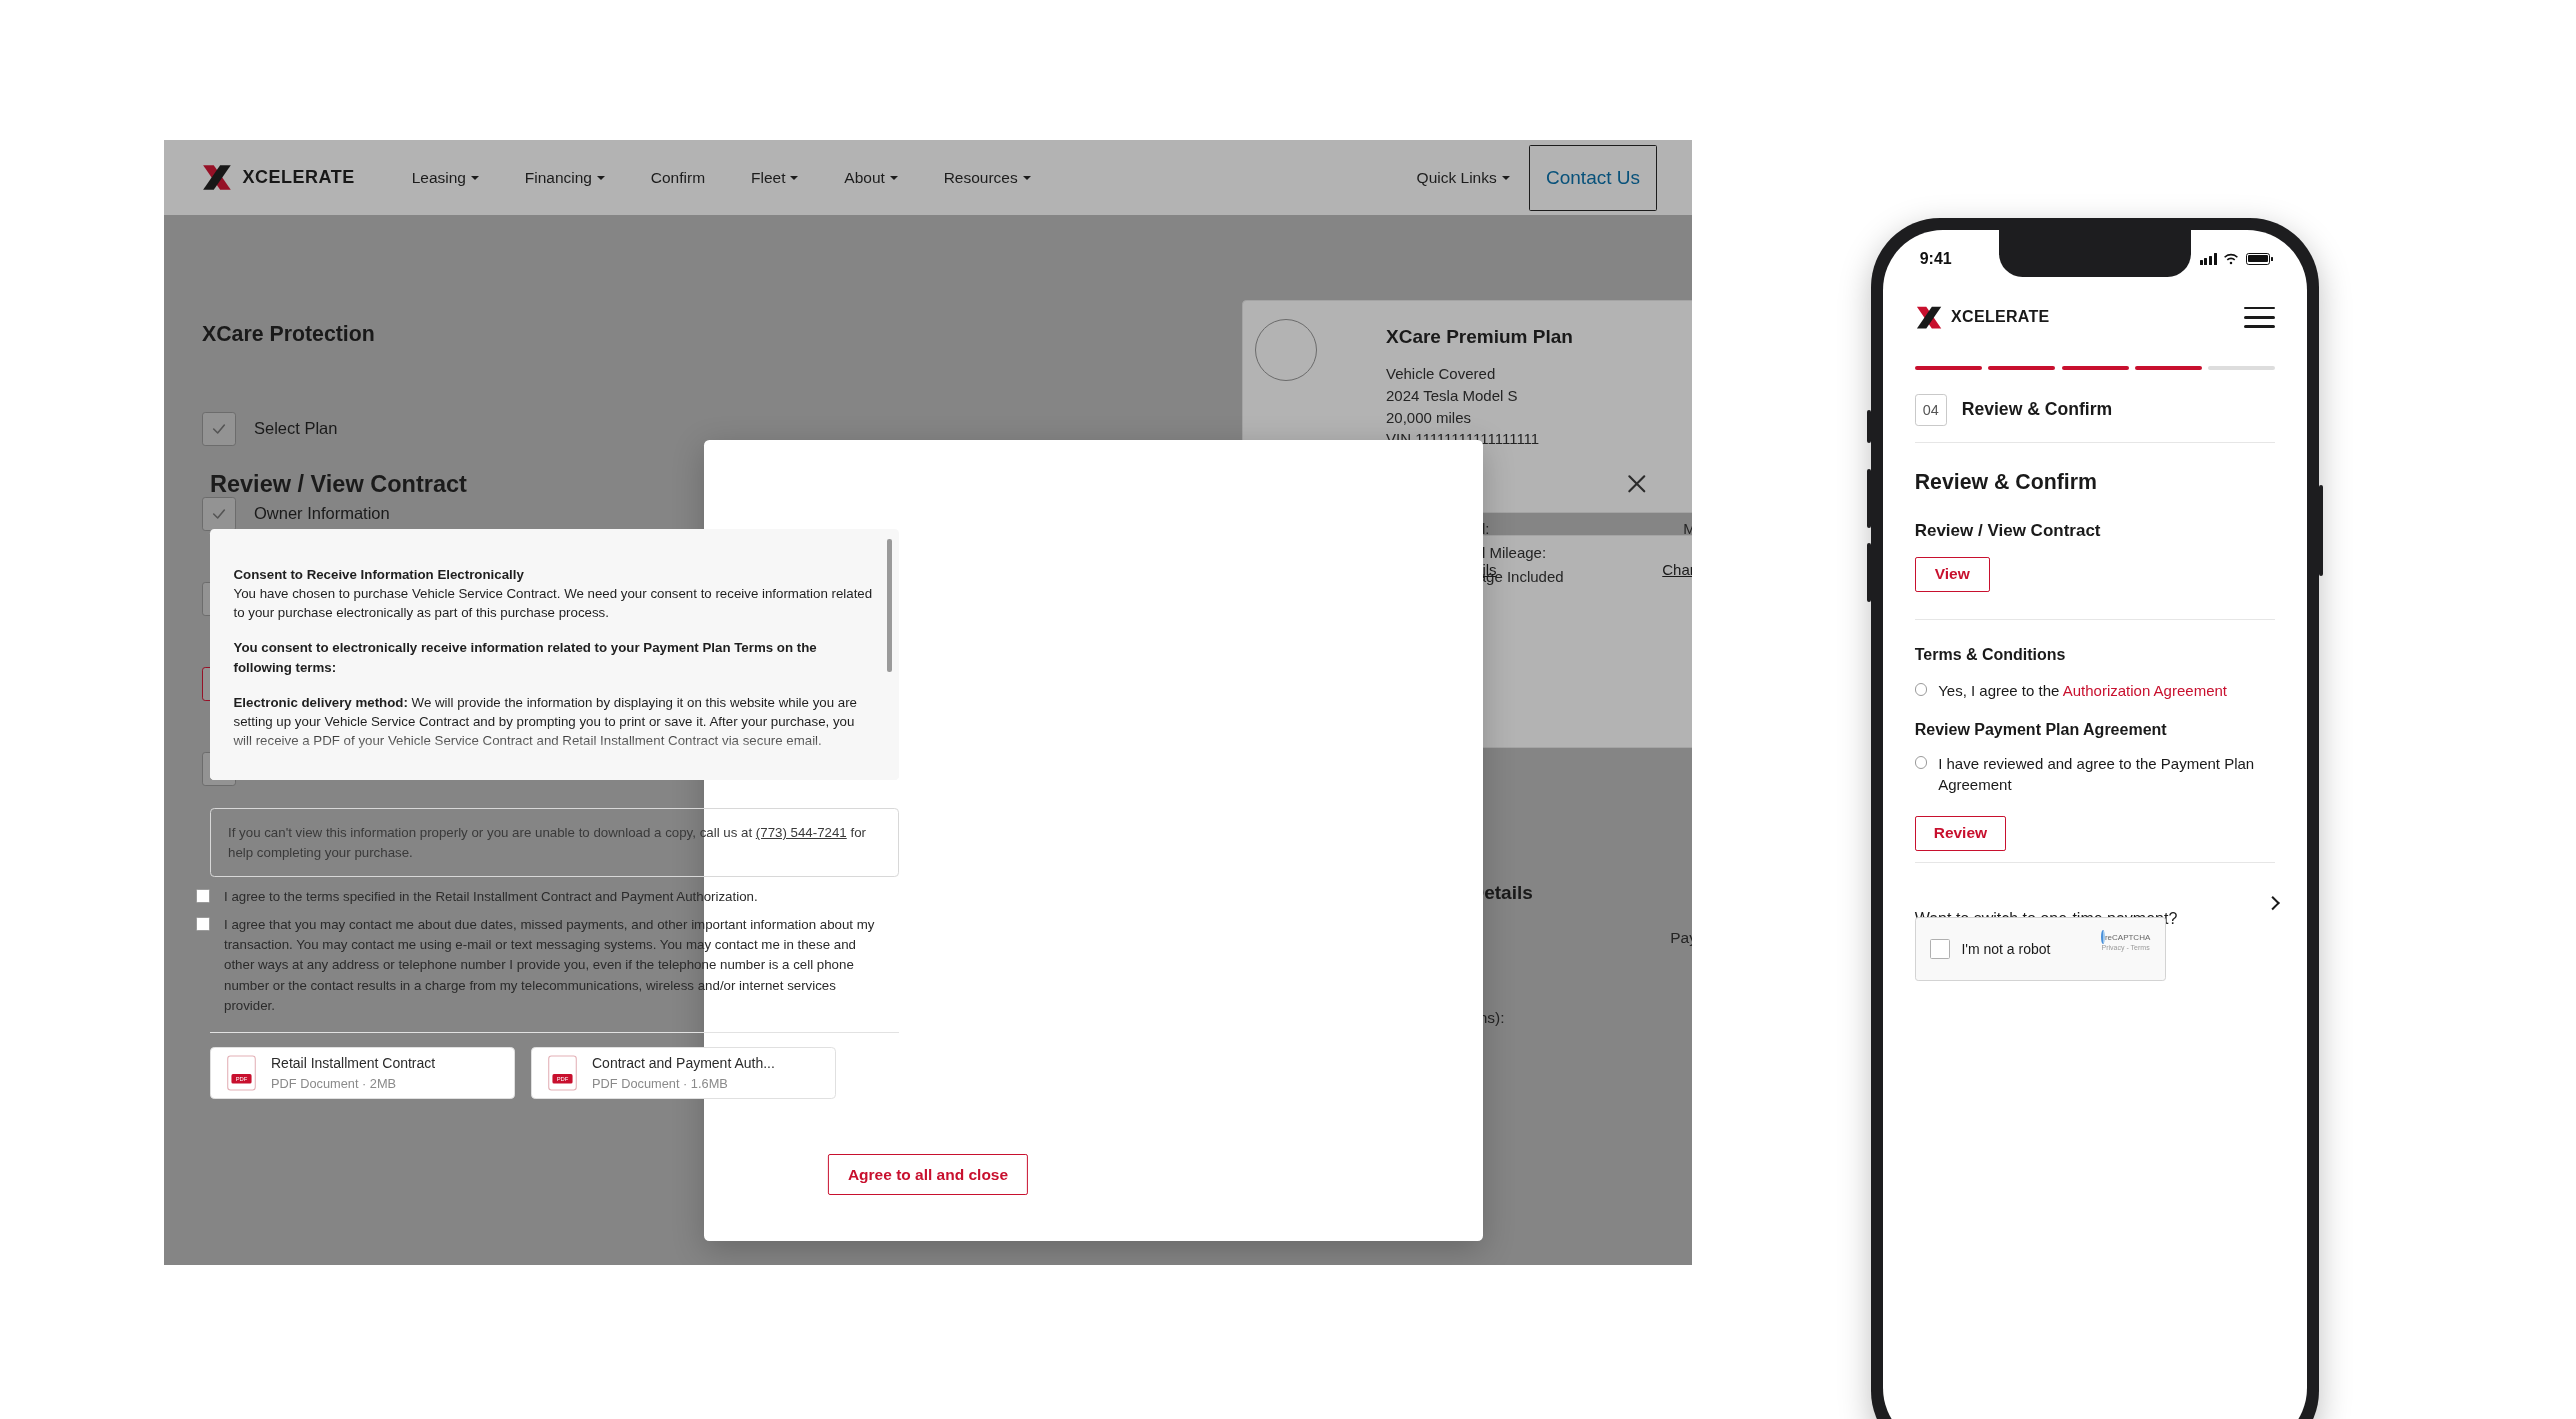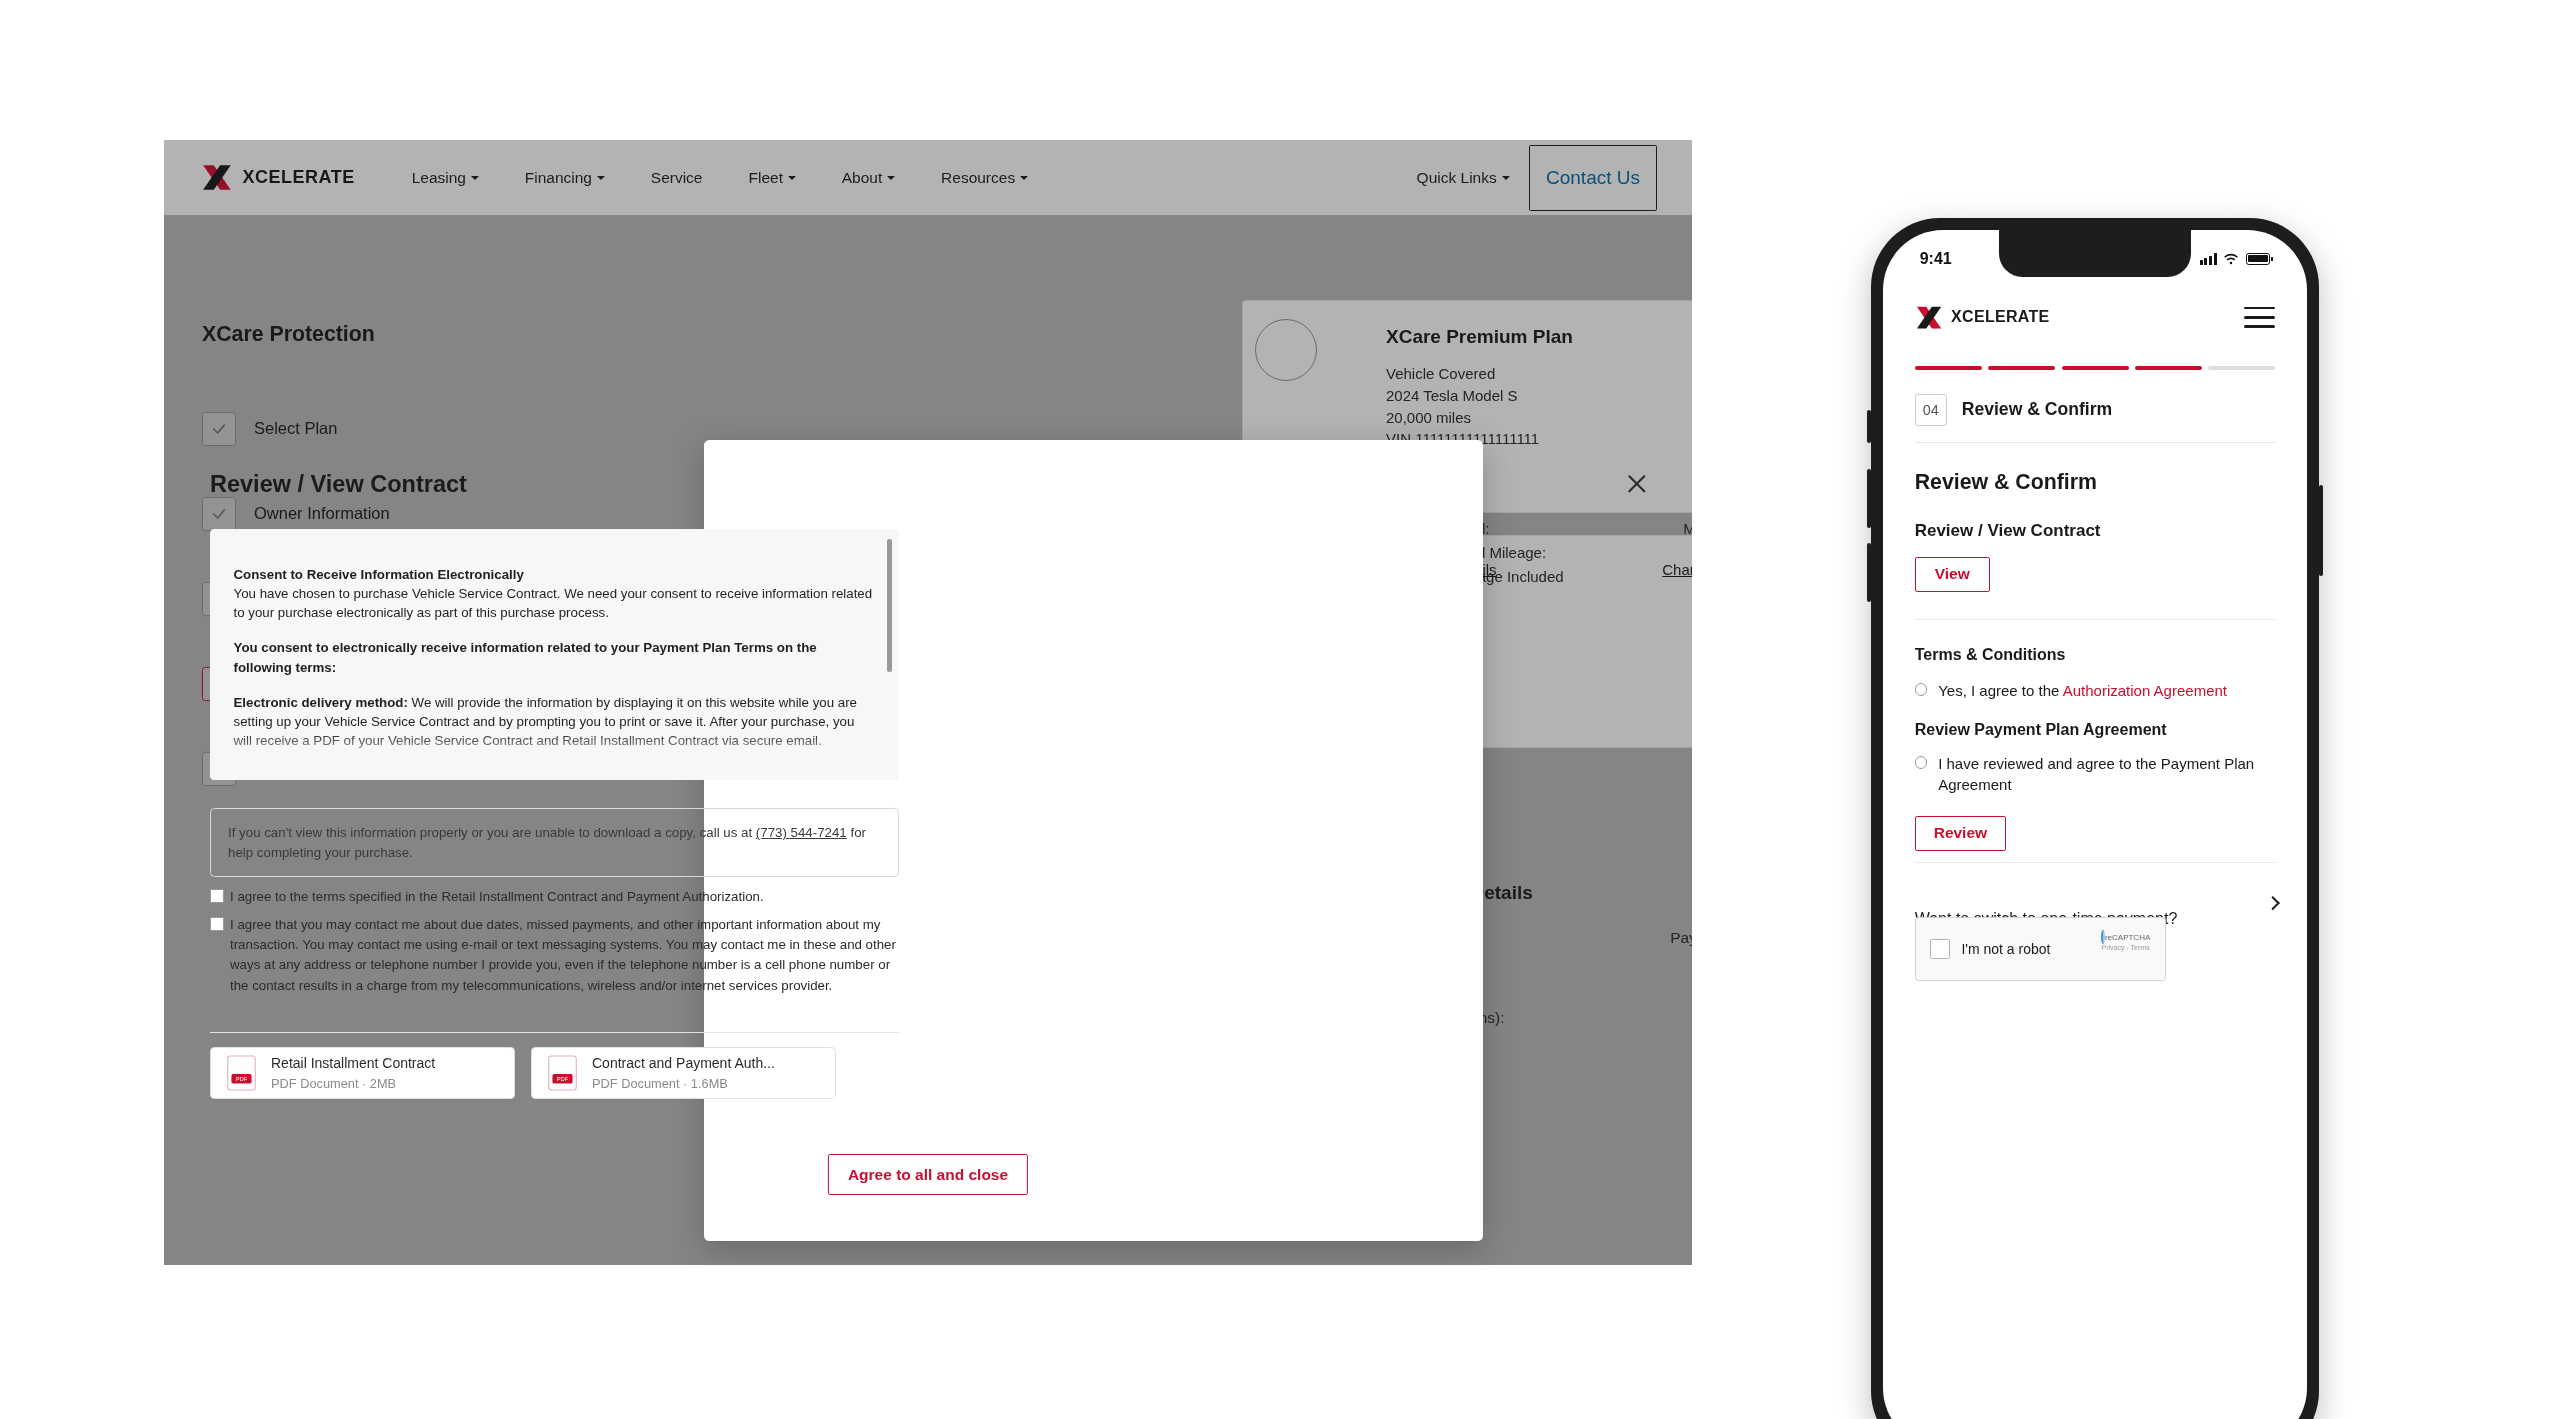--- a/index.html
+++ b/index.html
@@ -120,21 +120,21 @@
     background: linear-gradient(to bottom, rgba(247,247,247,0), #f7f7f7 72%);
   }
 
   .help-note {
     position:absolute; left: 46px; top: 668px; width: 689px;
     border: 0.5px solid #d8d8d8; border-radius: 4.3px; padding: 14px 17px;
     font-size: 13.3px; line-height: 1.48; color:#3a3a3a;
   }
   .help-note a { color:#3a3a3a; }
 
-  .agree-row { position:absolute; left: 46px; width: 689px; display:flex; gap: 6px; }
+  .agree-row { position:absolute; left: 32px; width: 689px; display:flex; gap: 14px; }
   .agree-row.r1 { top: 747px; }
   .agree-row.r2 { top: 775px; }
   .cbox { width: 14px; height: 14px; border: 1.1px solid #9a9a9a; border-radius: 1.6px; background:#fff; flex:none; margin-top: 2.1px; }
   .agree-text { font-size: 13.3px; line-height: 1.52; color:#2b2b2b; }
 
   .divider { position:absolute; left: 46px; top: 892px; width: 689px; height: 0.5px; background:#e2e2e2; }
 
   .files { position:absolute; left: 46px; top: 907px; width: 689px; display:flex; gap: 16px; }
   .file-card {
     width: 305px; height: 52px; border: 0.5px solid #e0e0e0; border-radius: 4.3px;
@@ -266,21 +266,21 @@
         <div class="nav-items">
           <div class="nav-item">
             <span>Leasing</span>
             <span class="caret"></span>
           </div>
           <div class="nav-item">
             <span>Financing</span>
             <span class="caret"></span>
           </div>
           <div class="nav-item">
-            <span>Service</span>
+            <span>Confirm</span>
           </div>
           <div class="nav-item">
             <span>Fleet</span>
             <span class="caret"></span>
           </div>
           <div class="nav-item">
             <span>About</span>
             <span class="caret"></span>
           </div>
           <div class="nav-item">

